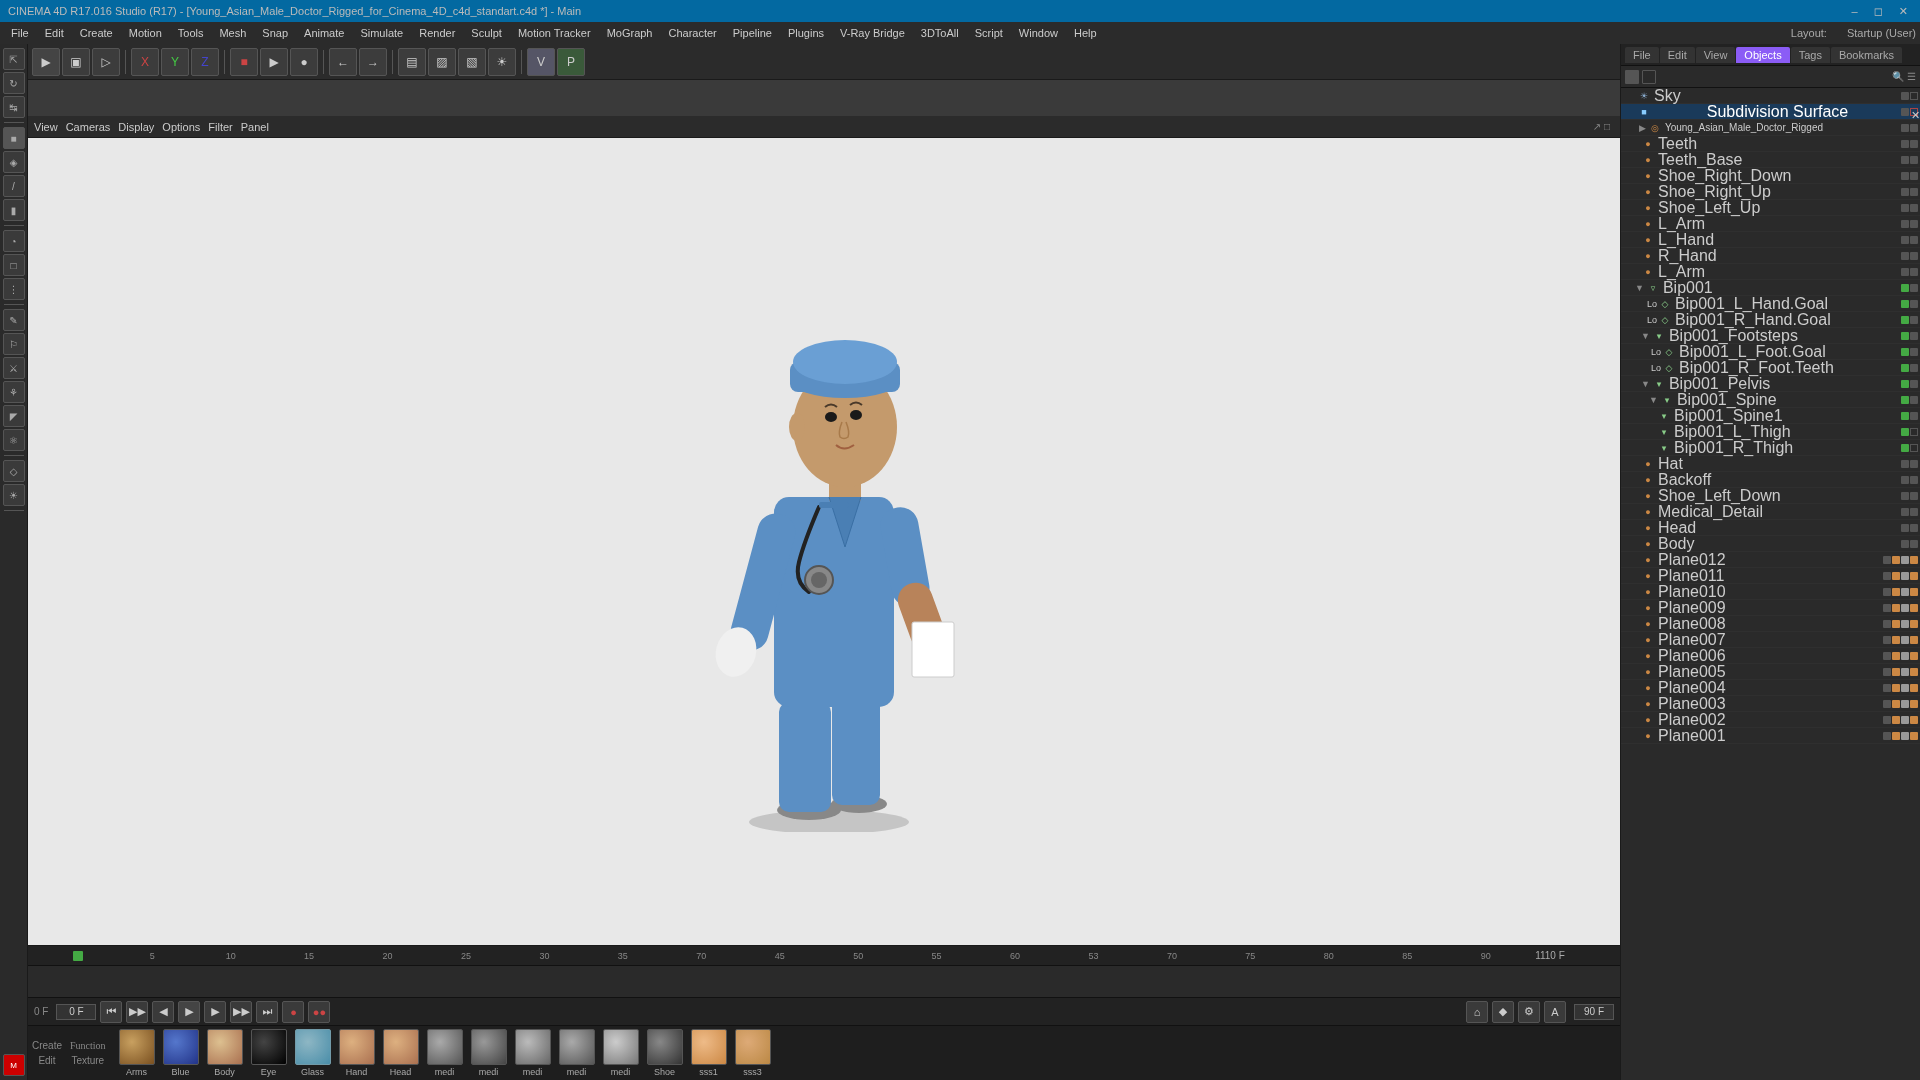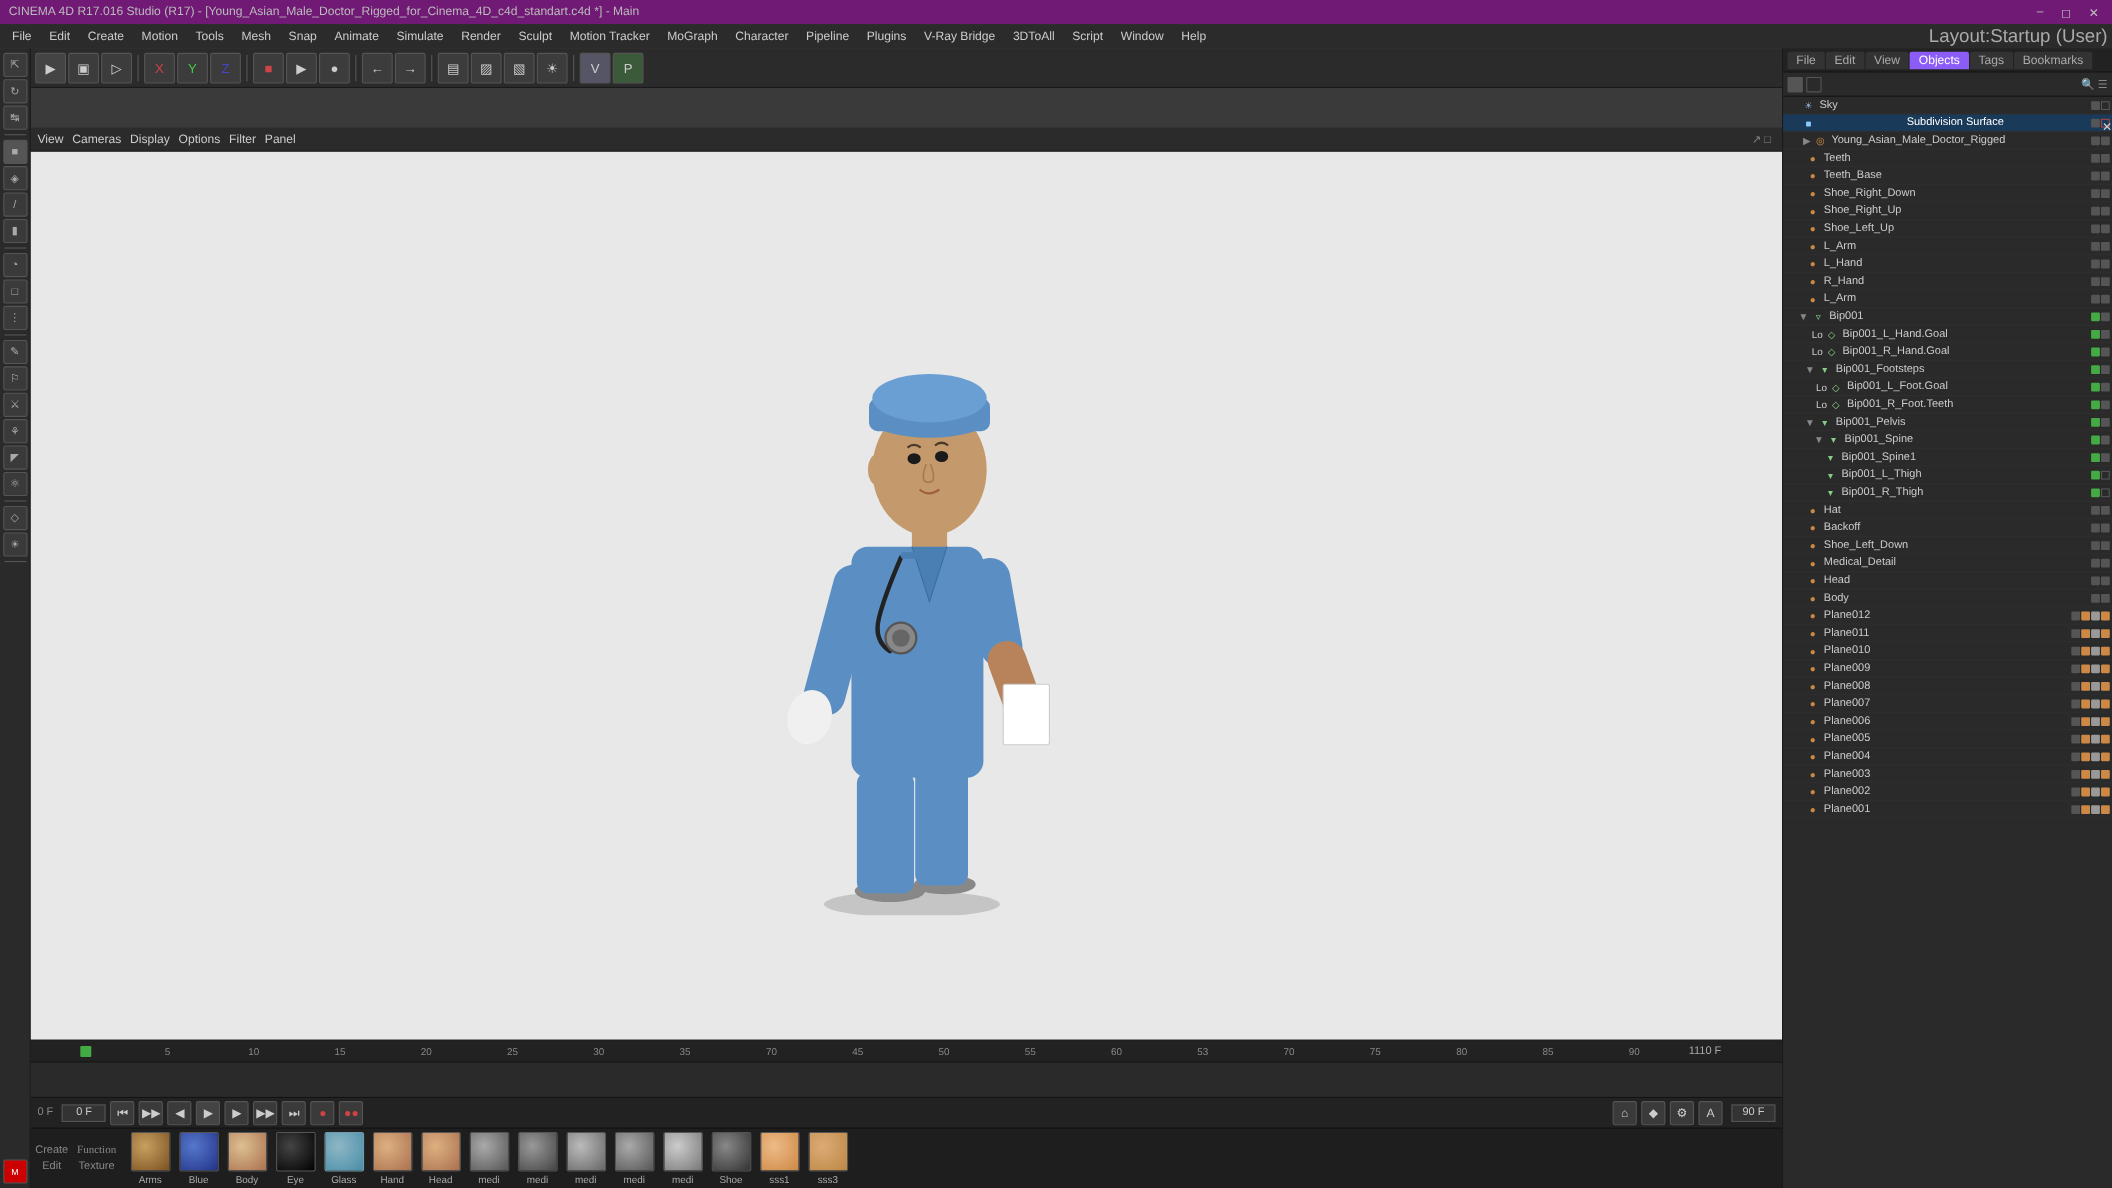--- a/index.html
+++ b/index.html
@@ -1,20 +1,20 @@
 <!DOCTYPE html>
 <html><head>
   <meta charset="utf-8">
   <style>
     * { margin: 0; padding: 0; box-sizing: border-box; }
     body { width: 1920px; height: 1080px; background: #3a3a3a; font-family: Arial, sans-serif; font-size: 11px; color: #ccc; overflow: hidden; }
 
     
     #titlebar {
-      width: 100%; height: 22px; background: #701a75;
+      width: 100%; height: 22px; background: #0369a1;
       display: flex; align-items: center; justify-content: space-between;
       padding: 0 8px; color: #bbb; font-size: 11px;
     }
     #titlebar-controls { display: flex; gap: 8px; }
     #titlebar-controls span { cursor: pointer; padding: 0 4px; }
 
     
     #menubar {
       width: 100%; height: 22px; background: #2b2b2b;
       display: flex; align-items: center; padding: 0 4px; gap: 2px;
@@ -82,21 +82,21 @@
       border-bottom: 1px solid #111; padding: 0 4px; gap: 2px;
     }
     #object-tree { flex: 1; overflow-y: auto; background: #2a2a2a; }
     .tree-item {
       height: 16px; display: flex; align-items: center; padding-left: 4px;
       border-bottom: 1px solid #2f2f2f; cursor: pointer; position: relative;
     }
     .tree-item.selected { background: #1a3a5a; }
     .tree-item .indent { display: inline-block; width: 12px; flex-shrink: 0; }
     .tree-item .icon { width: 14px; height: 14px; margin-right: 3px; flex-shrink: 0; display: flex; align-items: center; justify-content: center; font-size: 9px; }
-    .tree-item .label { font-size: 10px; color: #ccc; flex: 1; overflow: hidden; white-space: nowrap; }
+    .tree-item .label { font-size: 16px; color: #ccc; flex: 1; overflow: hidden; white-space: nowrap; }
     .tree-row-icons { display: flex; align-items: center; gap: 1px; margin-left: auto; padding-right: 2px; }
     .tree-dot { width: 8px; height: 8px; border-radius: 1px; }
     .dot-green { background: #44aa44; }
     .dot-orange { background: #cc8844; }
     .dot-gray { background: #555; }
 
     
     #timeline {
       height: 80px; background: #2a2a2a; border-top: 1px solid #1a1a1a;
       display: flex; flex-direction: column;
@@ -164,21 +164,21 @@
     <div class="menu-item">Motion Tracker</div>
     <div class="menu-item">MoGraph</div>
     <div class="menu-item">Character</div>
     <div class="menu-item">Pipeline</div>
     <div class="menu-item">Plugins</div>
     <div class="menu-item">V-Ray Bridge</div>
     <div class="menu-item">3DToAll</div>
     <div class="menu-item">Script</div>
     <div class="menu-item">Window</div>
     <div class="menu-item">Help</div>
-    <div style="margin-left: auto; display: flex; align-items: center; gap: 0; color: rgb(170, 170, 170); font-size: 17px;">
+    <div style="margin-left: auto; display: flex; align-items: center; gap: 20px; color: rgb(170, 170, 170); font-size: 11px;">
       <span>Layout:</span>
       <span style="cursor:pointer;">Startup (User)</span>
     </div>
   </div>
 
 <div id="main-layout">
 
   <div id="left-toolbar">
     <div class="tool-btn">⇱</div>
     <div class="tool-btn">↻</div>

